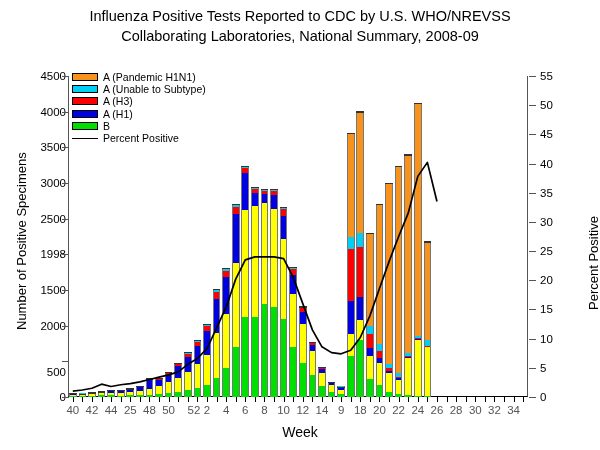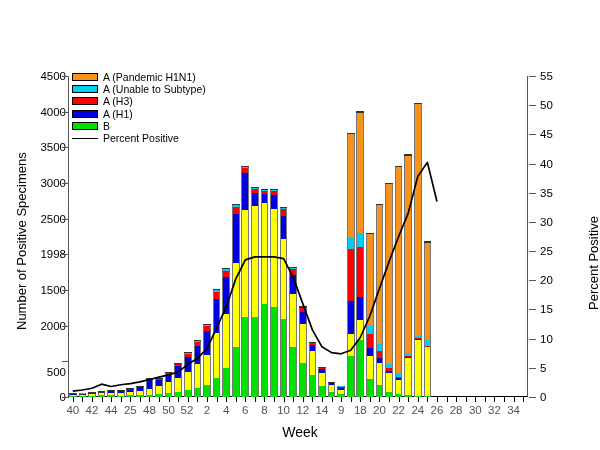--- a/index.html
+++ b/index.html
@@ -53,20 +53,24 @@
   .ltext{font-size:10.5px;white-space:nowrap;line-height:10px;}
 
   #lineholder{position:absolute;left:68px;top:76px;width:460px;height:321px;
               pointer-events:none;}
 </style>
 </head>
 <body>
 
 <div id="root">
 
+  <div class="title">
+    <div>Influenza Positive Tests Reported to CDC by U.S. WHO/NREVSS</div>
+    <div>Collaborating Laboratories, National Summary, 2008-09</div>
+  </div>
 
   <div id="ylabel-left" class="ylabel">Number of Positive Specimens</div>
   <div id="ylabel-right" class="ylabel">Percent Positive</div>
   <div id="xlabel">Week</div>
 
   <div id="plotframe"></div>
   <div id="plot">
       <div class="bar" style="left: 0.958333px; width: 7.66667px; height: 3.56667px;">
         <div class="seg" style="background: rgb(0, 224, 0); bottom: 0px; height: 1.07px;"></div>
         <div class="seg" style="background: rgb(255, 255, 0); bottom: 1.07px; height: 1.42667px;"></div>
@@ -469,21 +473,21 @@
       <div class="xtickmark" style="left: 130.292px;"></div>
       <div class="xtick" style="left: 130.292px;">25</div>
       <div class="xtickmark" style="left: 139.875px;"></div>
       <div class="xtickmark" style="left: 149.458px;"></div>
       <div class="xtick" style="left: 149.458px;">48</div>
       <div class="xtickmark" style="left: 159.042px;"></div>
       <div class="xtickmark" style="left: 168.625px;"></div>
       <div class="xtick" style="left: 168.625px;">50</div>
       <div class="xtickmark" style="left: 178.208px;"></div>
       <div class="xtickmark" style="left: 187.792px;"></div>
-      <div class="xtick" style="left: 187px;">52</div>
+      <div class="xtick" style="left: 194px;">52</div>
       <div class="xtickmark" style="left: 197.375px;"></div>
       <div class="xtickmark" style="left: 206.958px;"></div>
       <div class="xtick" style="left: 206.958px;">2</div>
       <div class="xtickmark" style="left: 216.542px;"></div>
       <div class="xtickmark" style="left: 226.125px;"></div>
       <div class="xtick" style="left: 226.125px;">4</div>
       <div class="xtickmark" style="left: 235.708px;"></div>
       <div class="xtickmark" style="left: 245.292px;"></div>
       <div class="xtick" style="left: 245.292px;">6</div>
       <div class="xtickmark" style="left: 254.875px;"></div>

